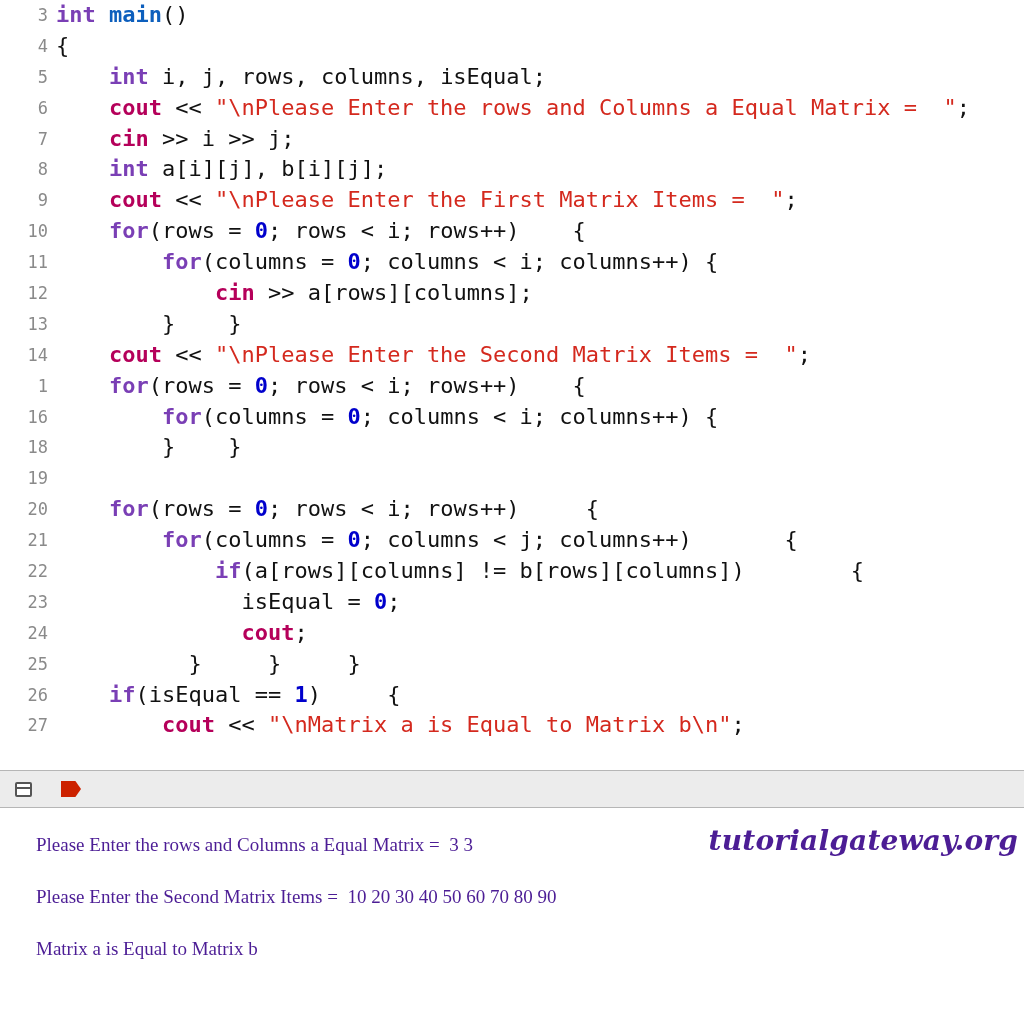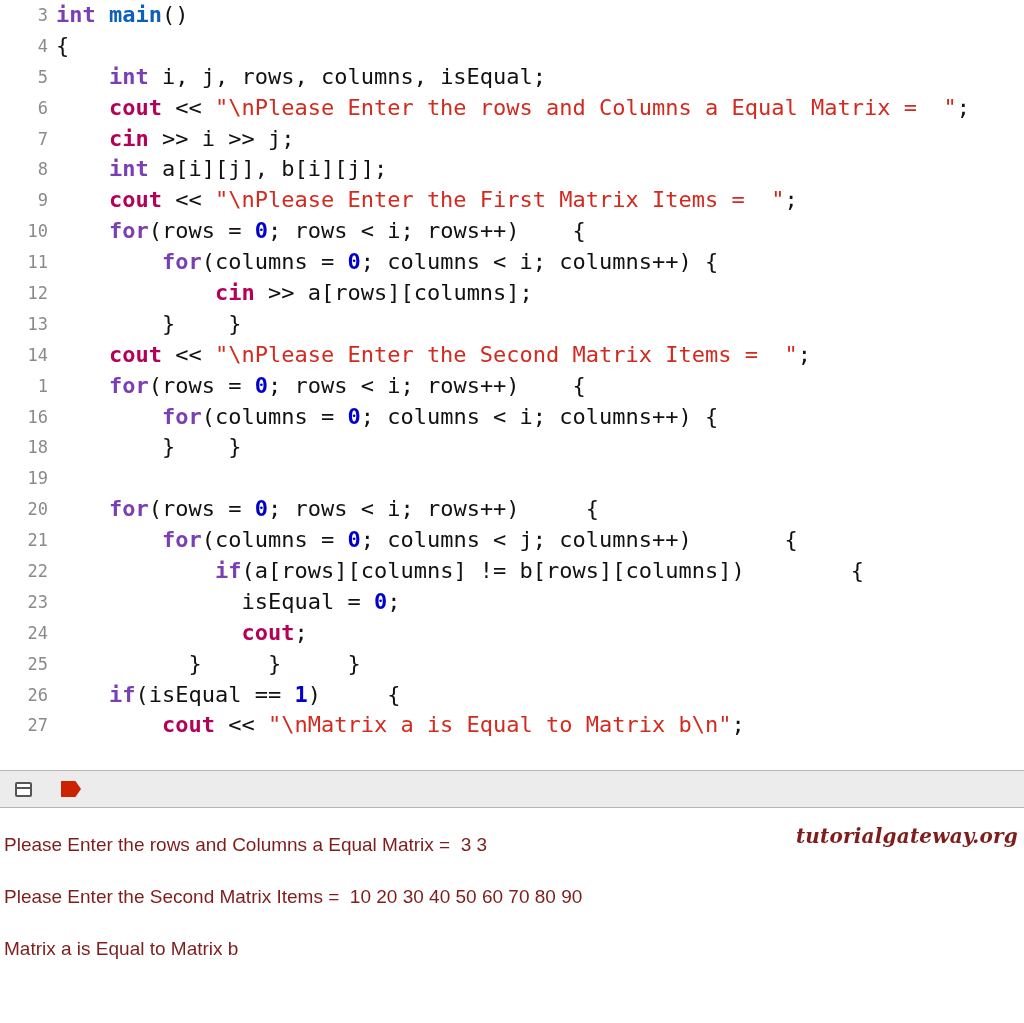--- a/index.html
+++ b/index.html
@@ -117,36 +117,37 @@
   
   .console {
     flex: 1;
     background: #ffffff;
     position: relative;
     padding: 22px 0 0 4px;
     box-sizing: border-box;
     overflow: hidden;
   }
   .con-line {
-    font-family: Liberation Sans, sans-serif;
+    font-family: Liberation Serif, serif;
     font-size: 19px;
-    color: #7f1d1d;
+    color: #4c1d95;
     white-space: pre;
     height: 52px;
     line-height: 30px;
+    margin-left: 32px;
   }
   .watermark {
     position: absolute;
     right: 6px;
     top: 16px;
     font-family: "DejaVu Serif", serif;
     font-style: italic;
     font-weight: bold;
-    font-size: 20px;
-    color: #7f1d1d;
+    font-size: 28px;
+    color: #4c1d95;
     letter-spacing: 0.2px;
   }
 </style>
 </head>
 <body>
 
 <div id="app">
 
   <div class="editor" id="editor">
       <div class="code-row"><div class="gutter">3</div><div class="code"><span class="kw">int </span><span class="fn">main</span><span class="plain">()</span></div></div>

